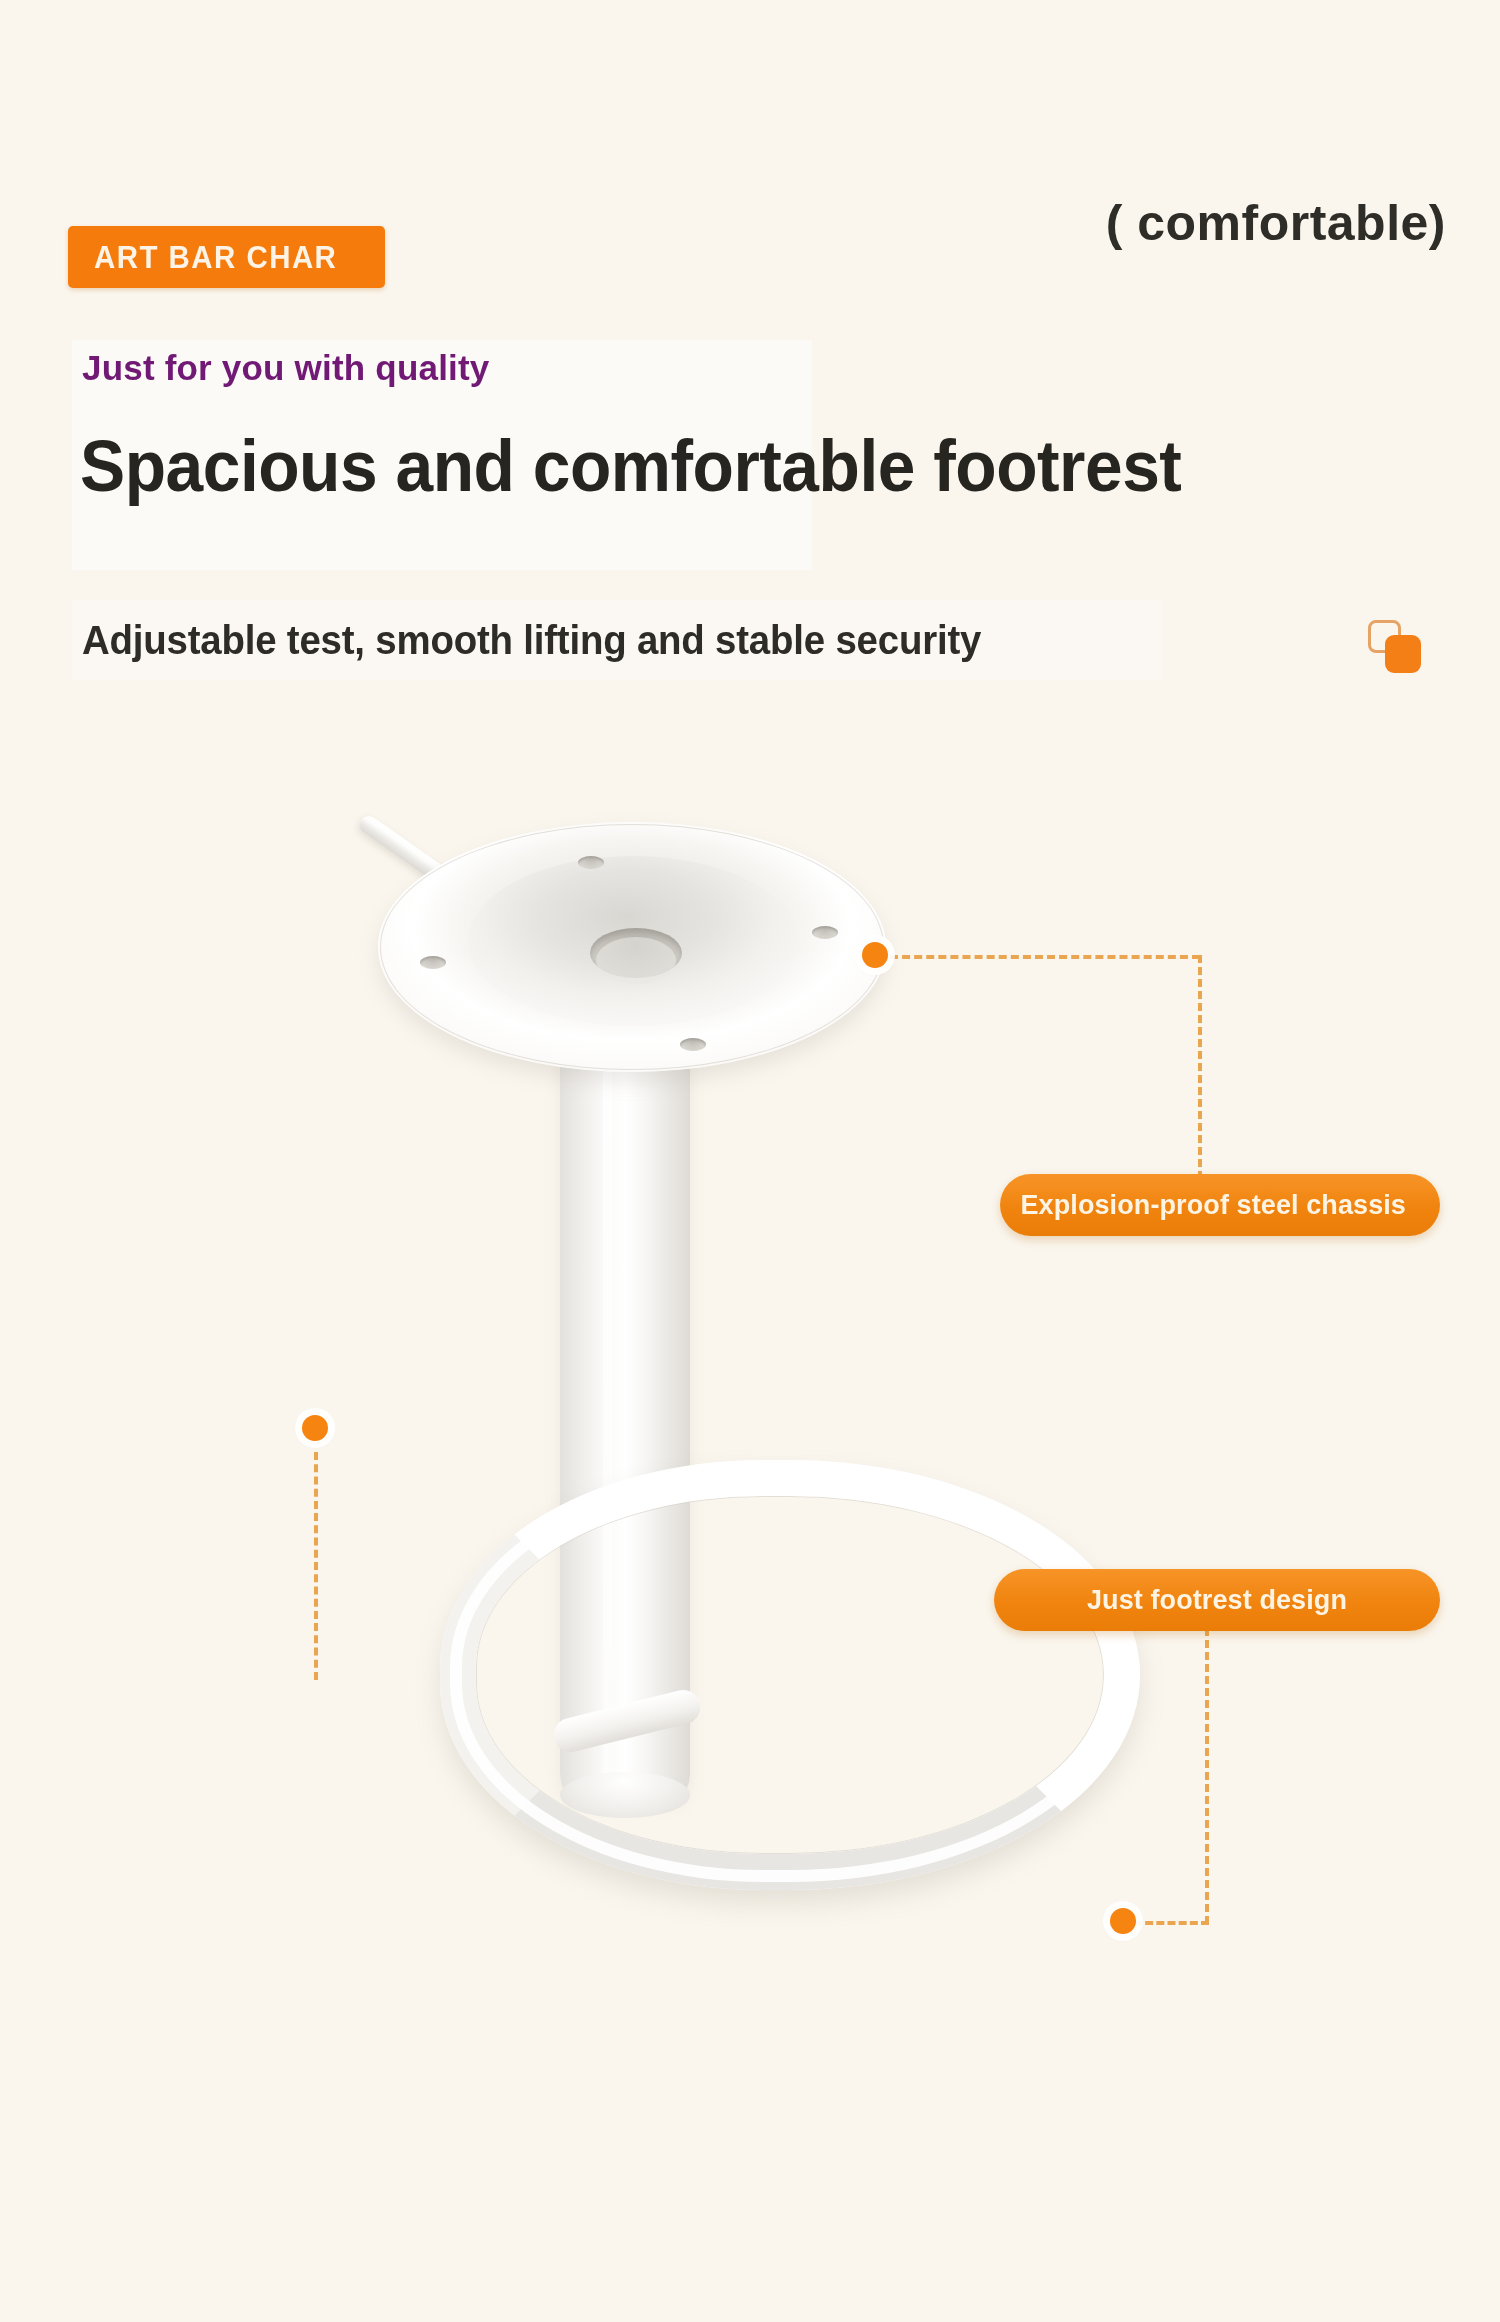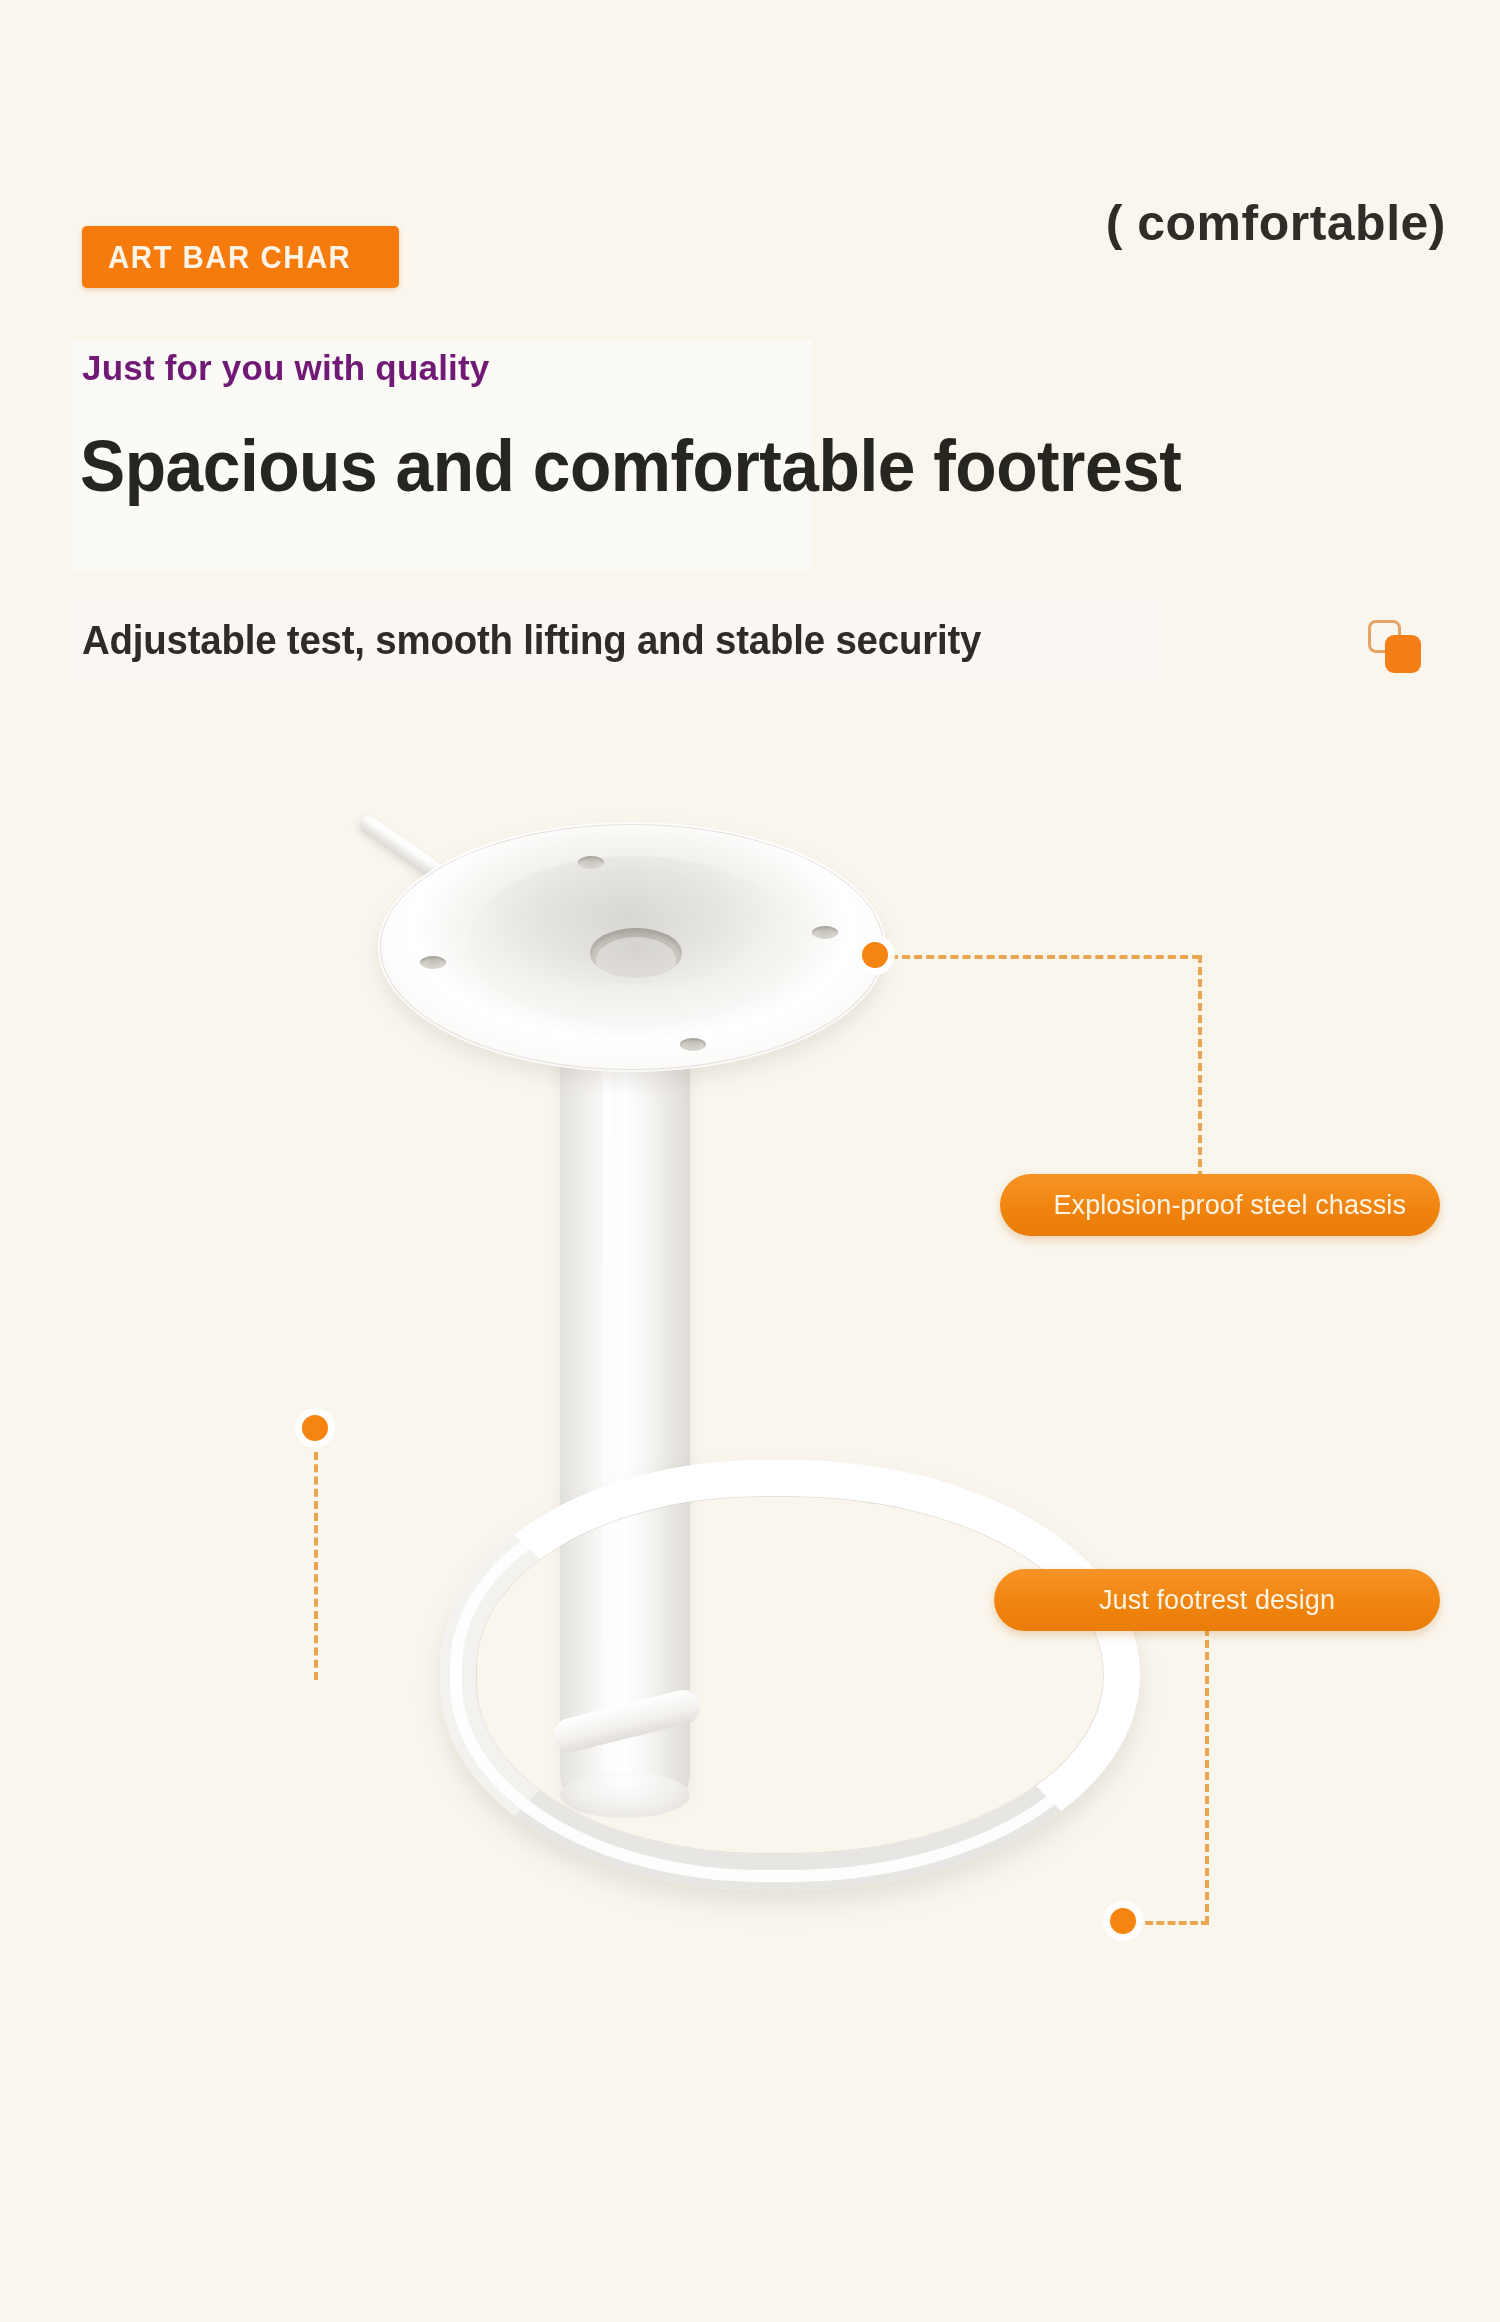--- a/index.html
+++ b/index.html
@@ -38,21 +38,21 @@
     top: 600px;
     width: 1090px;
     height: 80px;
     background: #fbfaf7;
     opacity: .6;
   }
 
   
   .brand-badge {
     position: absolute;
-    left: 82px;
+    left: 68px;
     top: 226px;
     height: 62px;
     padding: 0 26px;
     display: flex;
     align-items: center;
     background: #f57c0c;
     border-radius: 5px;
     box-shadow: 0 2px 5px rgba(190,110,30,.28);
   }
   .brand-badge span {
@@ -341,21 +341,21 @@
     justify-content: center;
     padding: 0 30px;
     border-radius: 31px;
     background: linear-gradient(to bottom, #f79427 0%, #f0840f 55%, #e97d08 100%);
     box-shadow: 0 4px 10px rgba(190,120,30,.28);
     white-space: nowrap;
   }
   .pill span {
     color: #fdf4e4;
     font-size: 27px;
-    font-weight: 400;
+    font-weight: 700;
     letter-spacing: .1px;
   }
   
   .pill.overflow {
     justify-content: flex-end;
     padding-right: 34px;
   }
   .pill.overflow span {
     position: relative;
     left: 0;

